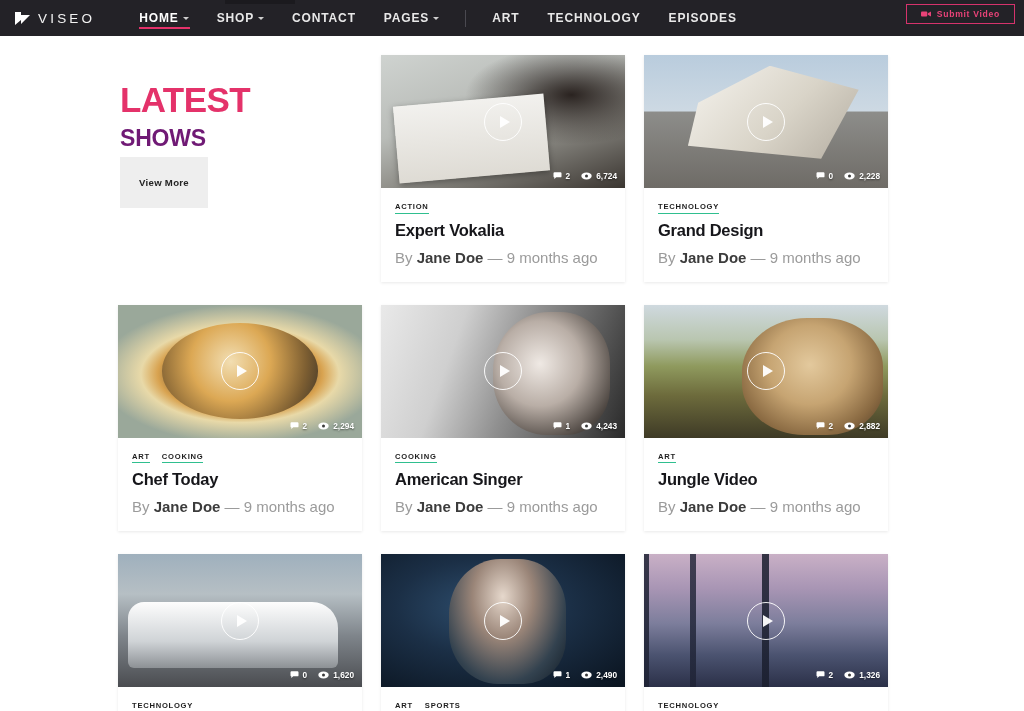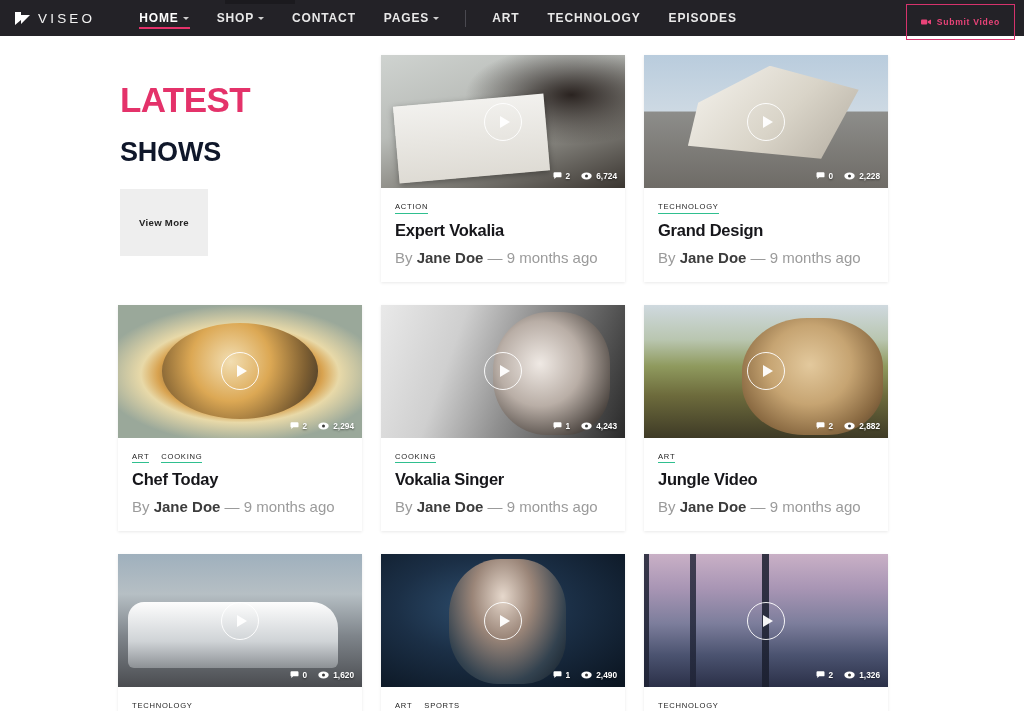--- a/index.html
+++ b/index.html
@@ -78,21 +78,21 @@
   .nav-sep {
     width: 1px;
     height: 17px;
     background: #4a4950;
     margin: 0 12px;
   }
   .submit-btn {
     position: absolute;
     right: 9px;
     top: 4px;
-    height: 36px;
+    height: 20px;
     padding: 0 14px;
     border: 1px solid #d6336c;
     color: #e94378;
     background: transparent;
     font-size: 8.6px;
     font-weight: 700;
     letter-spacing: 0.7px;
     display: flex;
     align-items: center;
     gap: 6px;
@@ -116,42 +116,42 @@
   
   .intro { padding: 28px 2px 0 2px; }
   .intro h1 {
     font-size: 35px;
     line-height: 0.98;
     font-weight: 800;
     color: #e4326a;
     letter-spacing: -0.6px;
   }
   .intro h2 {
-    font-size: 27px;
+    font-size: 23px;
     font-weight: 800;
-    color: #0f172a;
+    color: #701a75;
     letter-spacing: -0.2px;
-    margin-top: 20px;
+    margin-top: 8px;
   }
   .intro p {
     font-size: 10.3px;
     line-height: 1.78;
     color: #6f6f6f;
     margin-top: 18px;
     max-width: 225px;
   }
   .view-more {
-    margin-top: 21px;
+    margin-top: 5px;
     display: inline-block;
     background: #eeeeee;
     color: #242424;
     font-size: 9.6px;
     font-weight: 700;
     letter-spacing: 0.3px;
-    padding: 28px 19px;
+    padding: 20px 19px;
     border: none;
     cursor: pointer;
   }
 
   
   .card {
     background: #ffffff;
     box-shadow: 0 1px 3px rgba(0,0,0,0.09);
     overflow: hidden;
     display: flex;
@@ -201,21 +201,21 @@
     font-size: 8.3px;
     font-weight: 700;
     text-shadow: 0 1px 2px rgba(0,0,0,0.5);
   }
   .ic { display:block; }
 
   .card-body { padding: 14px 14px 16px 14px; }
   .cats { display: flex; gap: 12px; margin-bottom: 7px; }
   .cat {
     font-size: 7.6px;
-    font-weight: 400;
+    font-weight: 700;
     letter-spacing: 0.75px;
     color: #1d1d1d;
     border-bottom: 1.4px solid #2fbf8f;
     padding-bottom: 1.5px;
     cursor: pointer;
   }
   .card-title {
     font-size: 16.5px;
     font-weight: 800;
     color: #16161a;
@@ -467,21 +467,21 @@
               <circle cx="5.5" cy="4" r="1.5" fill="#3a3a3a"></circle>
             </svg>
             <span>4,243</span>
           </span>
         </div>
       </div>
       <div class="card-body">
         <div class="cats">
           <span class="cat">COOKING</span>
         </div>
-        <div class="card-title">Vokalia Singer</div>
+        <div class="card-title">American Singer</div>
         <div class="byline">
           <span>By</span>
           <b>Jane Doe</b>
           <span>—</span>
           <span>9 months ago</span>
         </div>
       </div>
     </div>
 
     <div class="card">

